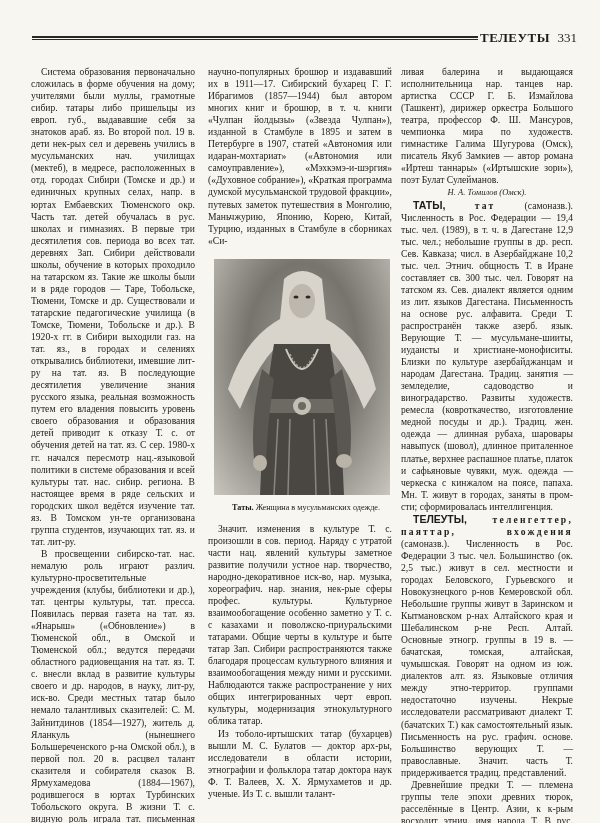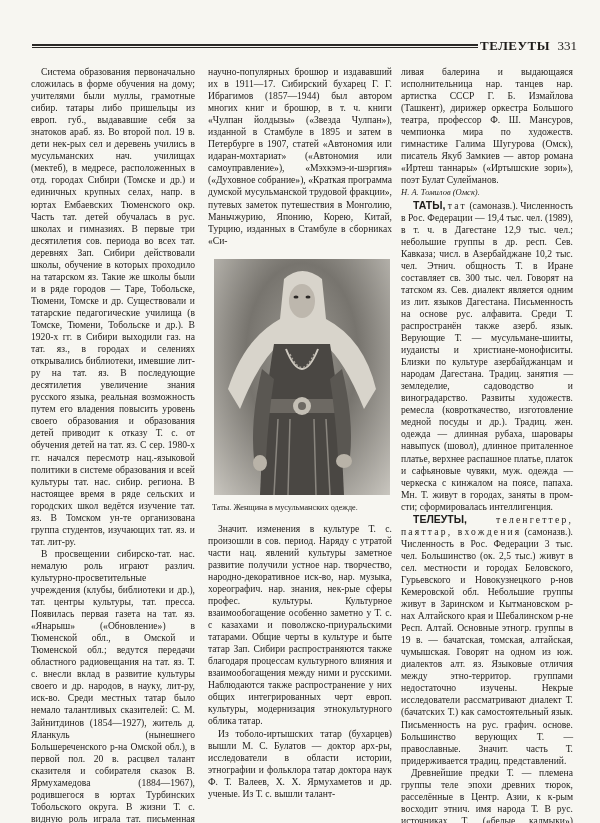--- a/index.html
+++ b/index.html
@@ -4,21 +4,21 @@
 <style>
   html, body { margin: 0; padding: 0; }
   body {
     width: 600px; height: 823px; overflow: hidden;
     background: #f7f6f1;
     font-family: "Liberation Serif", "DejaVu Serif", serif;
     color: #1e1c1a;
     position: relative;
   }
   .header {
-    position: absolute; top: 38px; left: 32px; width: 545px; height: 16px;
+    position: absolute; top: 30px; left: 32px; width: 545px; height: 16px;
   }
   .header .rule {
     position: absolute; left: 0; top: 6px; width: 446px; height: 4px;
     border-top: 2px solid #2a2826; border-bottom: 1px solid #2a2826;
     box-sizing: border-box;
   }
   .header .title {
     position: absolute; left: 448px; top: 0; font-weight: bold; font-size: 13px;
     letter-spacing: 0.5px; font-family: "Liberation Serif", serif;
   }
@@ -28,30 +28,30 @@
   .col {
     position: absolute; top: 66px; font-size: 9.6px; line-height: 12.05px;
     text-align: justify; hyphens: manual;
   }
   .col p { margin: 0; text-indent: 10px; }
   .col p.noindent { text-indent: 0; }
   .col-left { left: 31px; width: 164px; }
   .col-mid { left: 208px; width: 184px; }
   .col-right { left: 401px; width: 172px; }
   .head-term { font-family: "Liberation Sans", "DejaVu Sans", sans-serif; font-weight: bold; font-size: 10.5px; margin-left: 12px; }
-  .spaced { letter-spacing: 2.2px; }
-  .sig { text-align: left; font-style: italic; font-size: 8.5px; }
+  .spaced { letter-spacing: 2.2px; font-weight: bold; }
+  .sig { text-align: center; font-style: italic; font-size: 8.5px; }
   .photo {
     margin: 12px 0 0 6px; width: 176px; height: 236px; position: relative;
     background: radial-gradient(ellipse at 50% 40%, #9d9a93 0%, #77746e 45%, #c9c6bf 100%);
     overflow: hidden;
   }
   .photo svg { position: absolute; left: 0; top: 0; }
   .caption { margin: 8px 0 10px 4px; font-size: 8.2px; line-height: 10px; text-align: left; }
-  .caption b { font-weight: normal; }
+  .caption b { font-weight: bold; margin-left: 20px; }
 </style>
 </head>
 <body>
 
 <div class="header">
   <div class="rule"></div>
   <span class="title">ТЕЛЕУТЫ</span>
   <span class="pagenum">331</span>
 </div>
 

